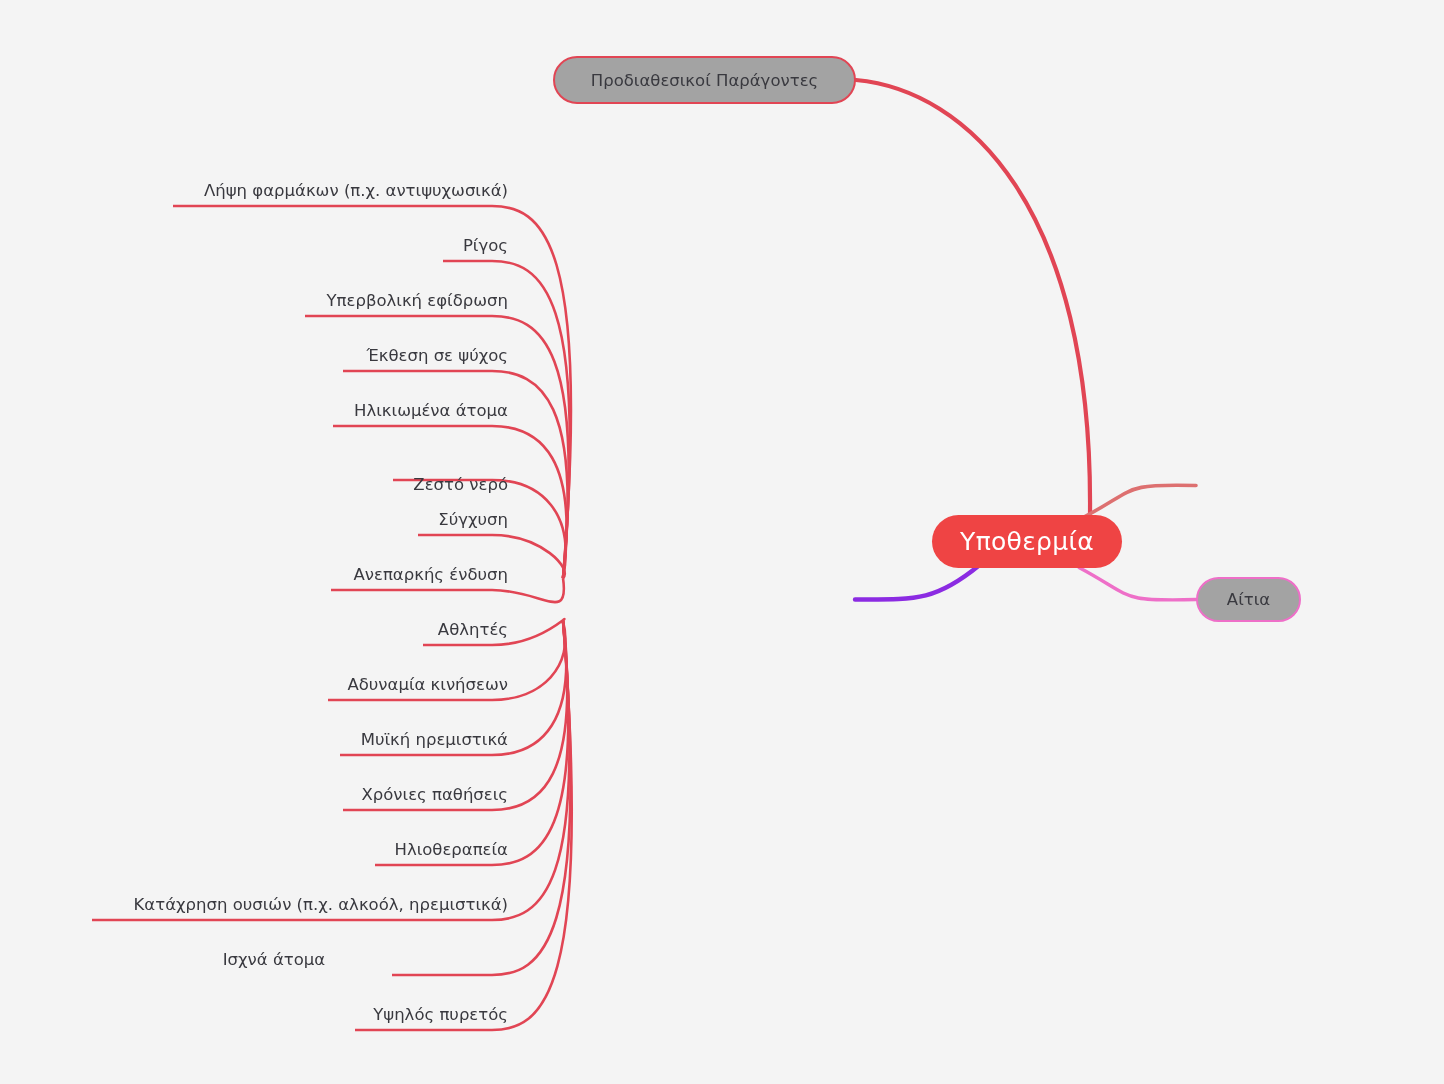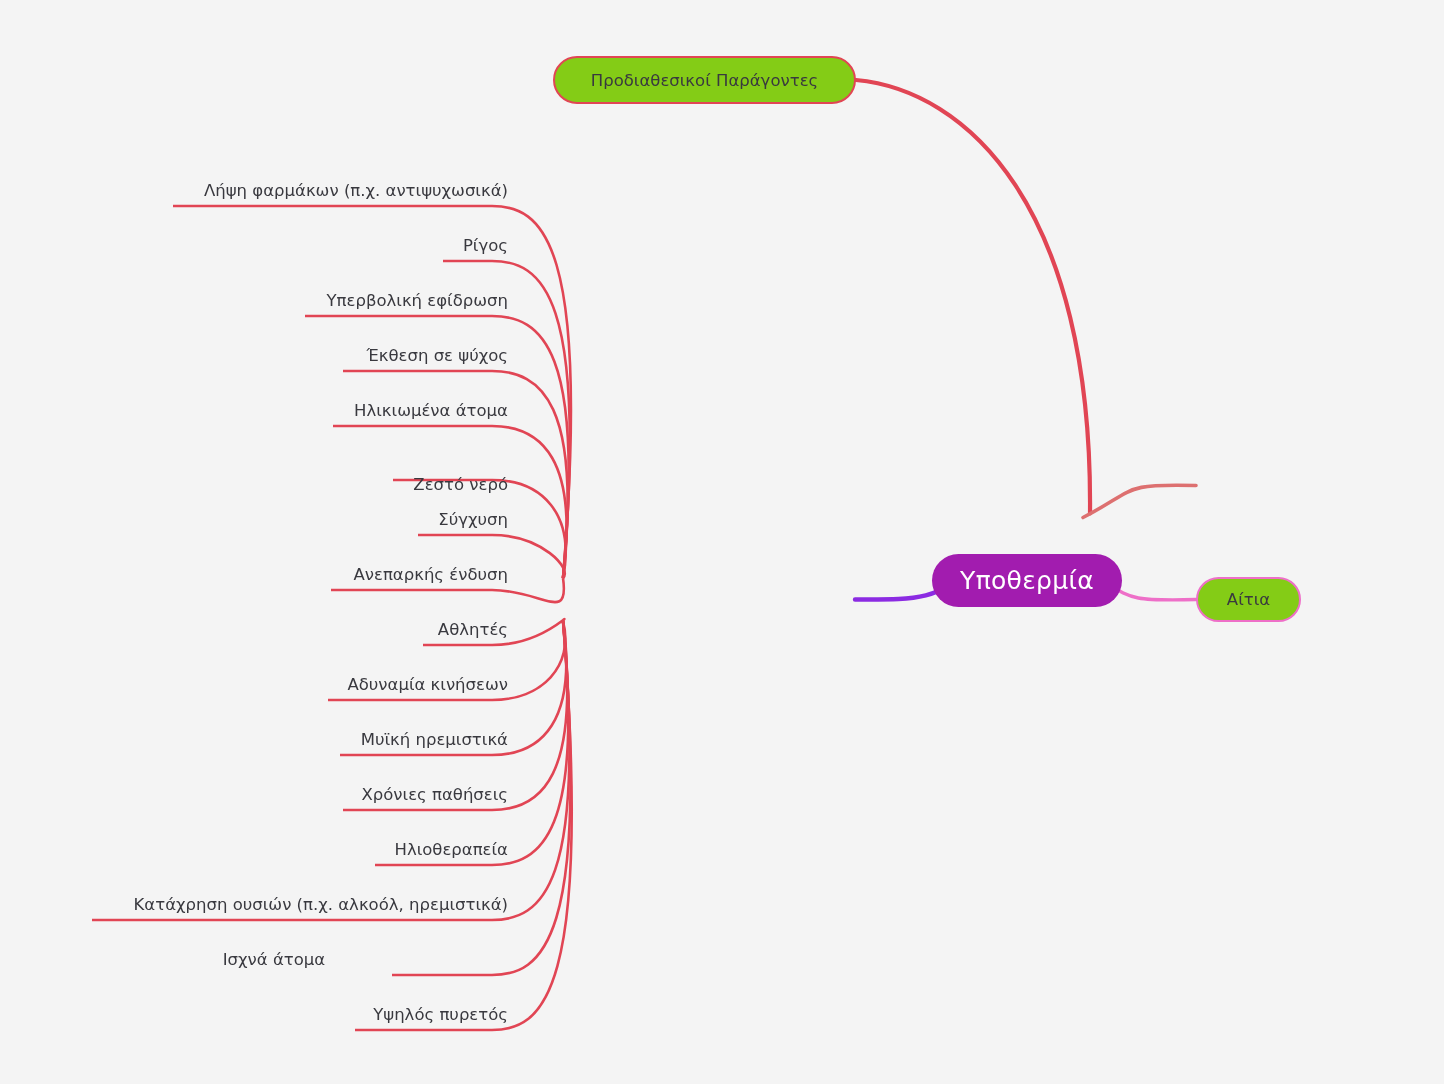--- a/index.html
+++ b/index.html
@@ -25,32 +25,31 @@
   }
 
   
   .node {
     position: absolute;
     box-sizing: border-box;
     display: flex;
     align-items: center;
     justify-content: center;
     white-space: nowrap;
-    background: #84cc16;
+    background: #a3a3a3;
     border-radius: 999px;
   }
 
   .node-root {
-    background: #a21caf;
+    background: #ef4444;
     color: #ffffff;
     border: none;
     font-size: 25px;
     letter-spacing: 0.3px;
     border-radius: 34px;
-    margin-top: 39px;
   }
 
   .node-branch {
     border: 2.5px solid #e14554;
     color: #39393f;
     font-size: 16.5px;
     border-radius: 26px;
   }
 
   .node-symptoms {

